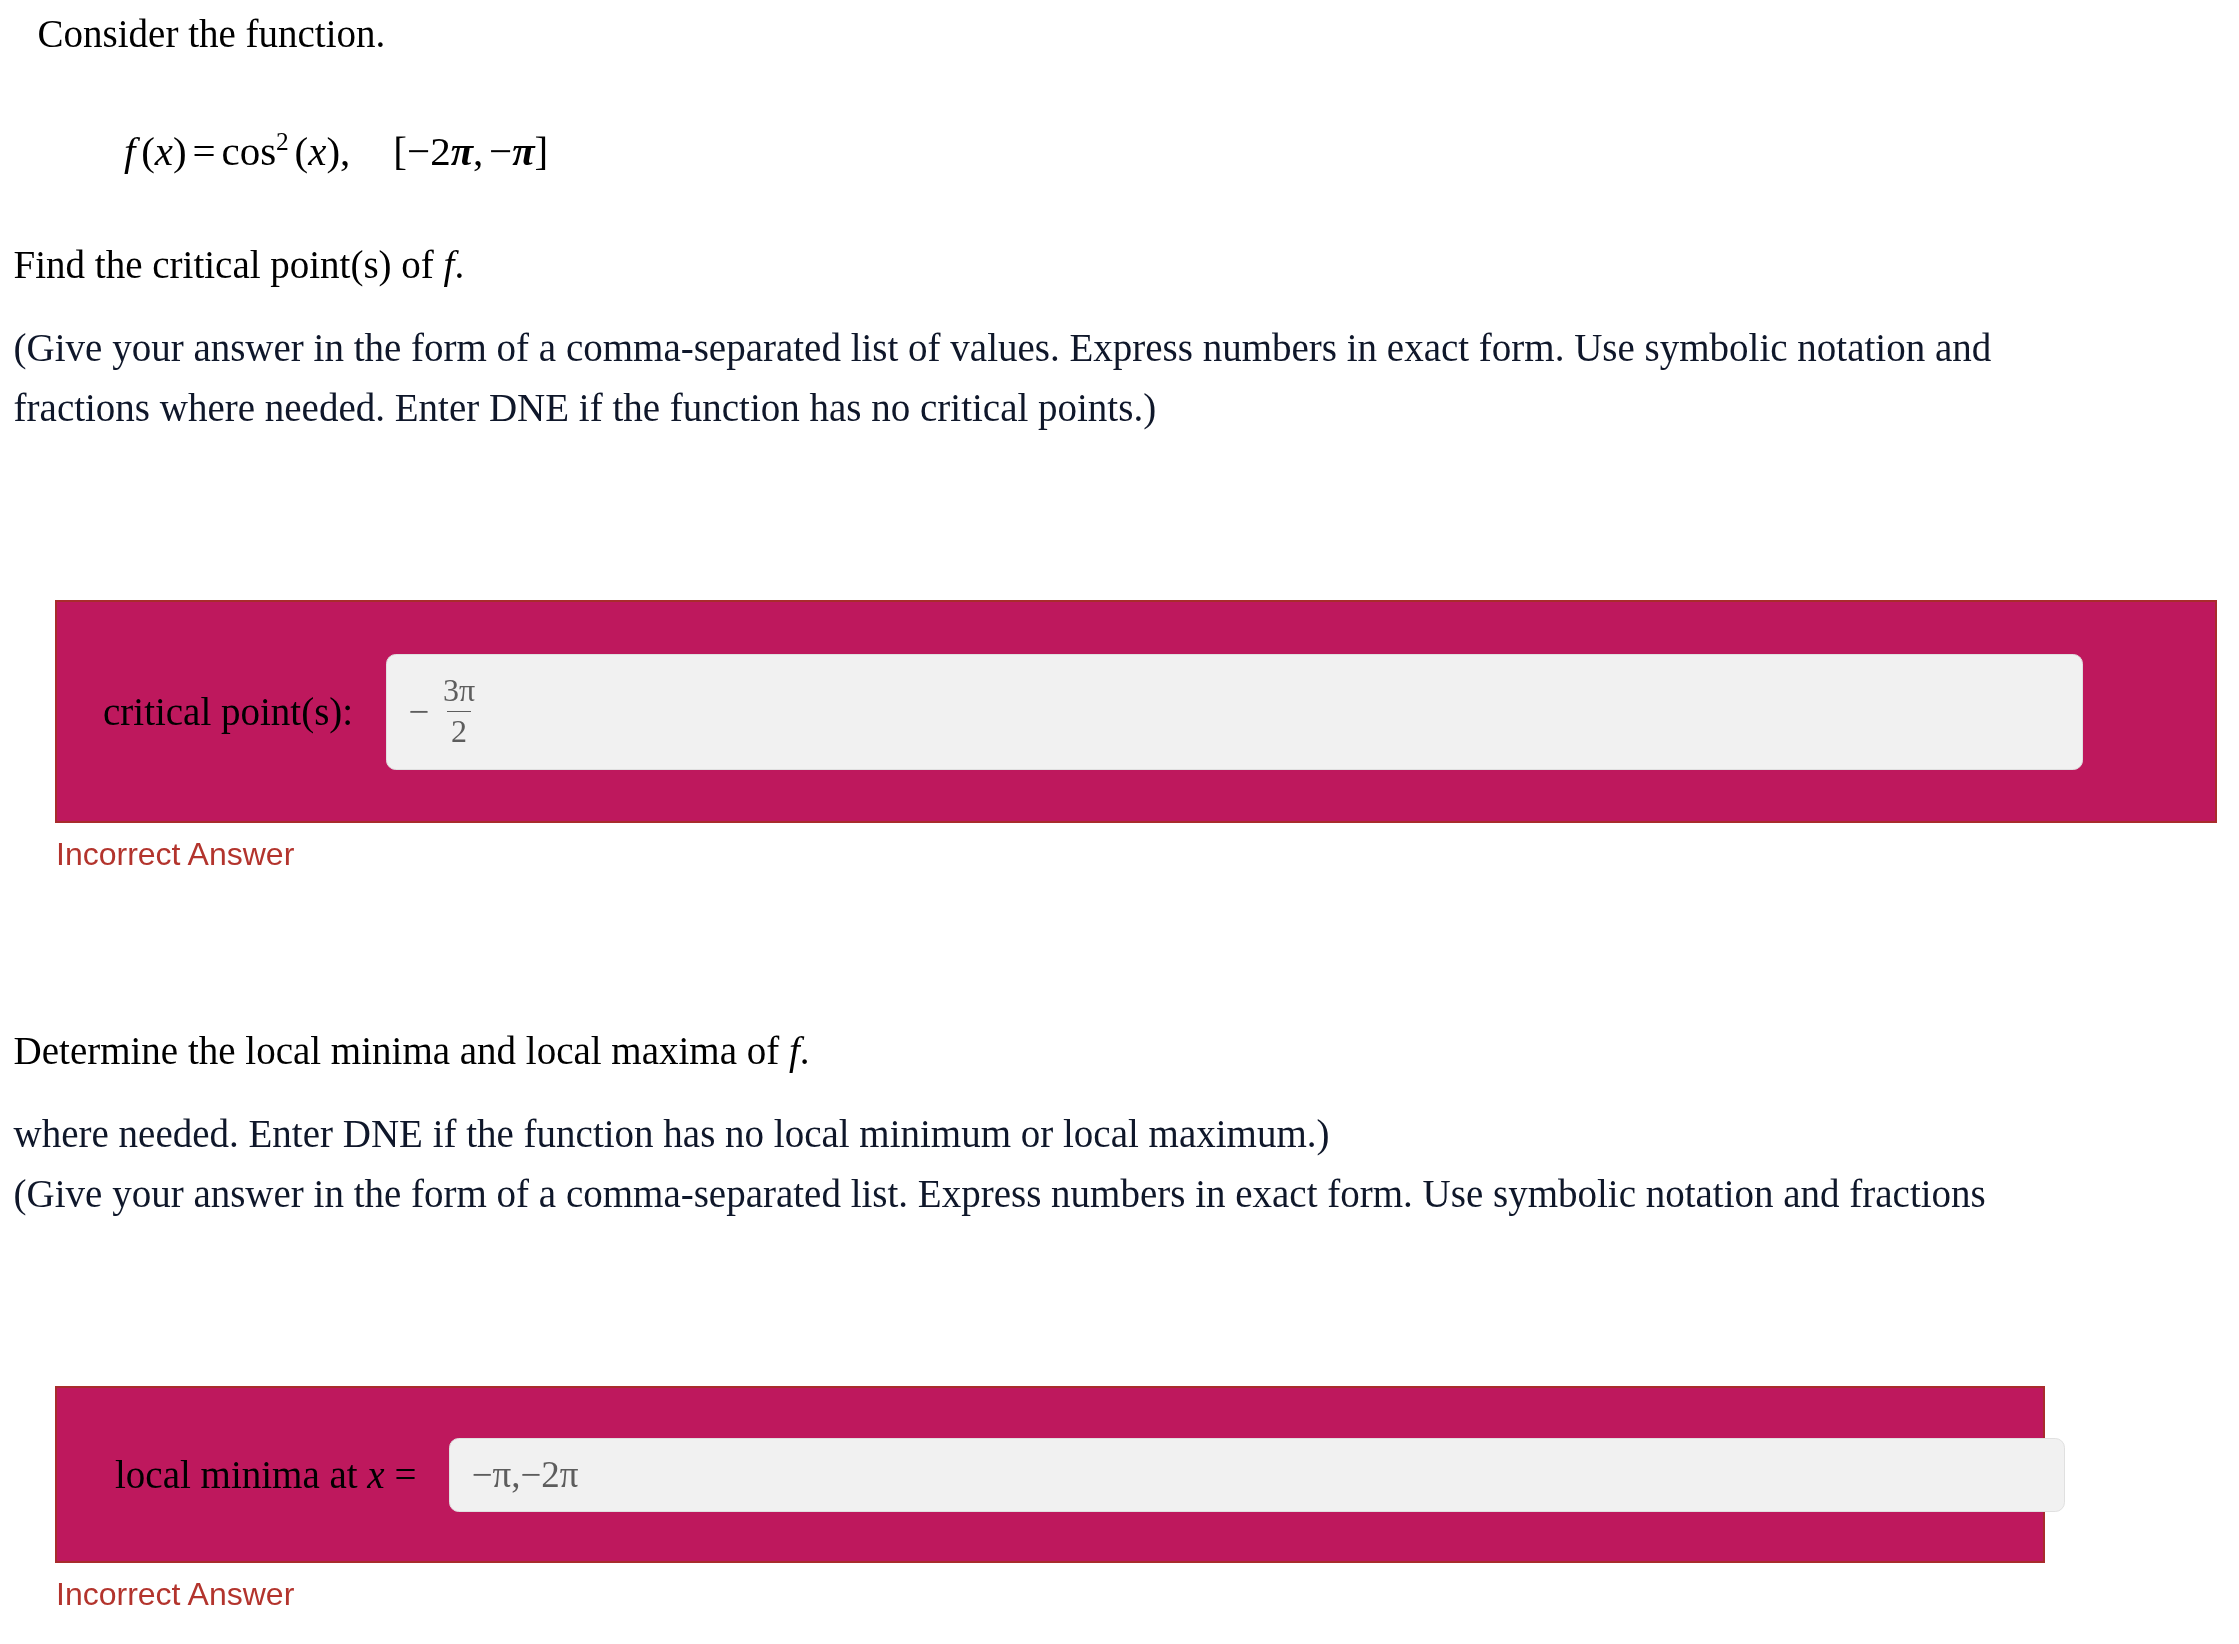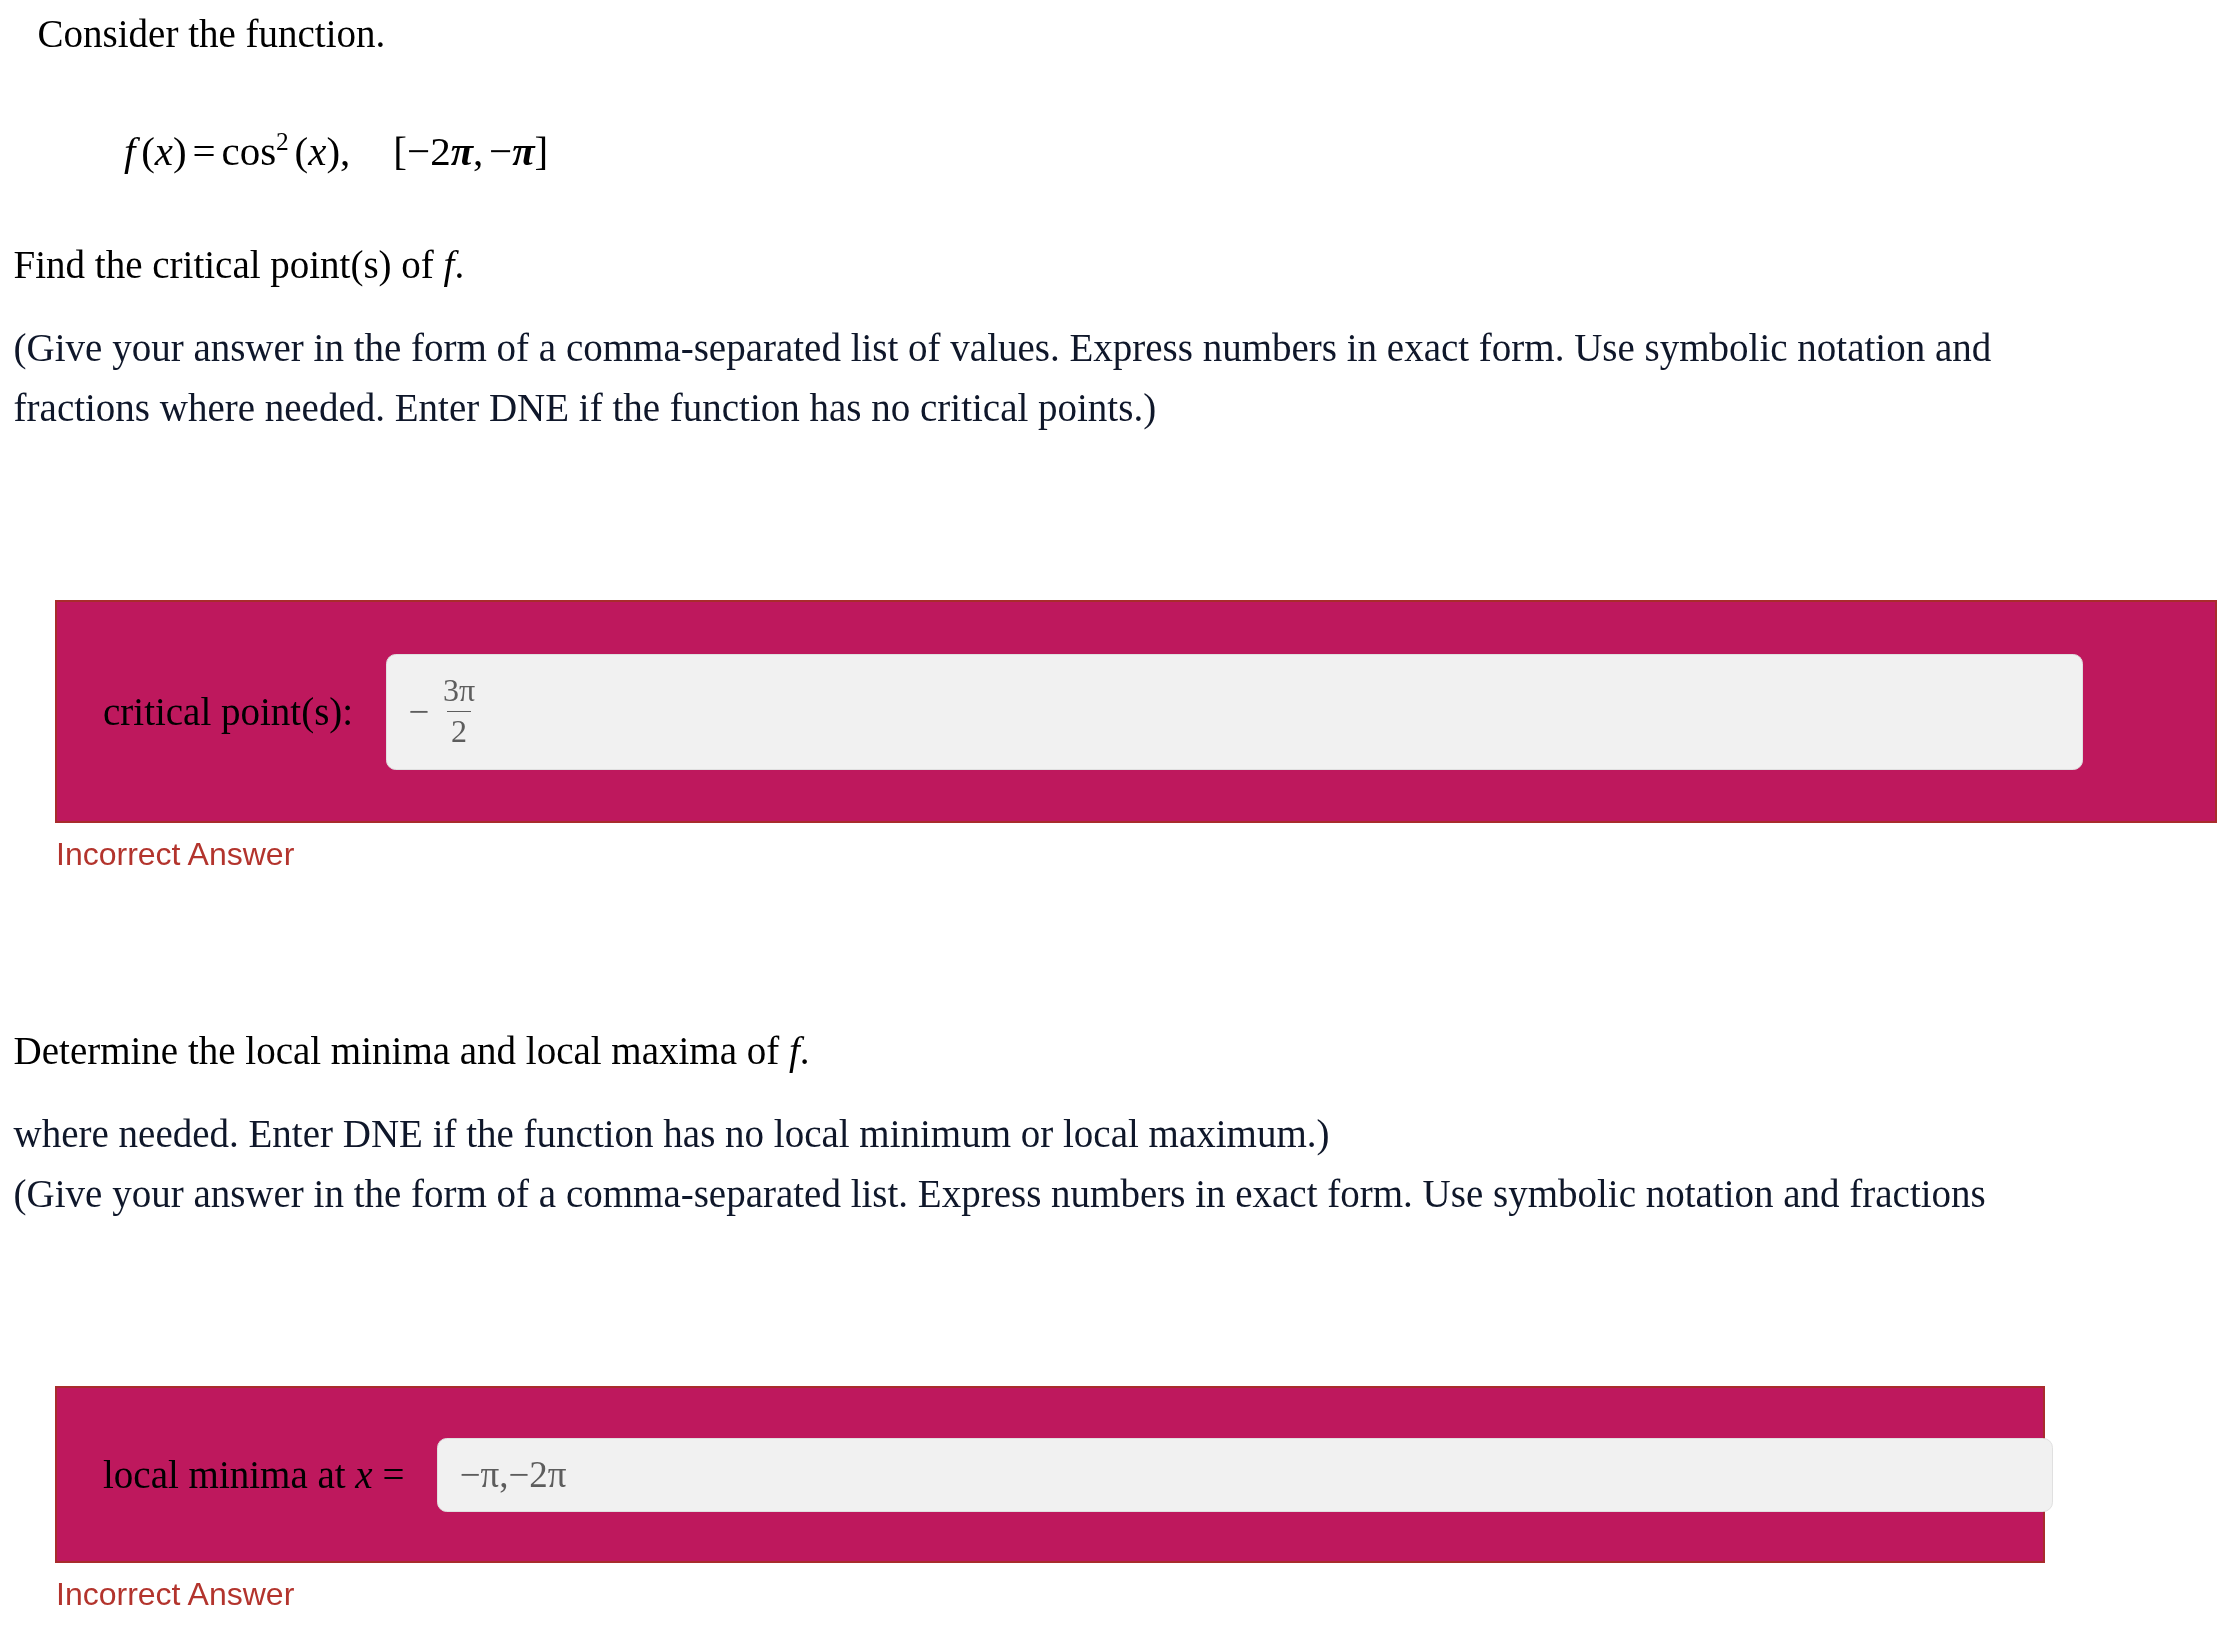--- a/index.html
+++ b/index.html
@@ -162,21 +162,21 @@
 
   <div class="prompt-line" style="left:13.6px; top:1031px;">
     <span>Determine the local minima and local maxima of</span><span> </span><span class="mi">f</span><span>.</span>
   </div>
 
   <div class="para" style="top:1104px;">
     <span class="ln">where needed. Enter DNE if the function has no local minimum or local maximum.)</span>
     <span class="ln">(Give your answer in the form of a comma-separated list. Express numbers in exact form. Use symbolic notation and fractions</span>
   </div>
 
-  <div class="answer-panel" style="left:55px; top:1386px; width:1990px; height:177px;">
+  <div class="answer-panel" style="left:55px; top:1386px; width:1990px; height:177px;padding-left:12px;">
     <div class="answer-row">
       <div class="answer-label">
         <span>local minima at</span><span> </span><span class="mi">x</span><span> </span><span>=</span>
       </div>
       <div class="answer-input" style="margin-left:33px; width:1616px; height:74px;text-align:right;" title="−π,−2π">
         <div class="val">−π,−2π</div>
       </div>
     </div>
   </div>
 

